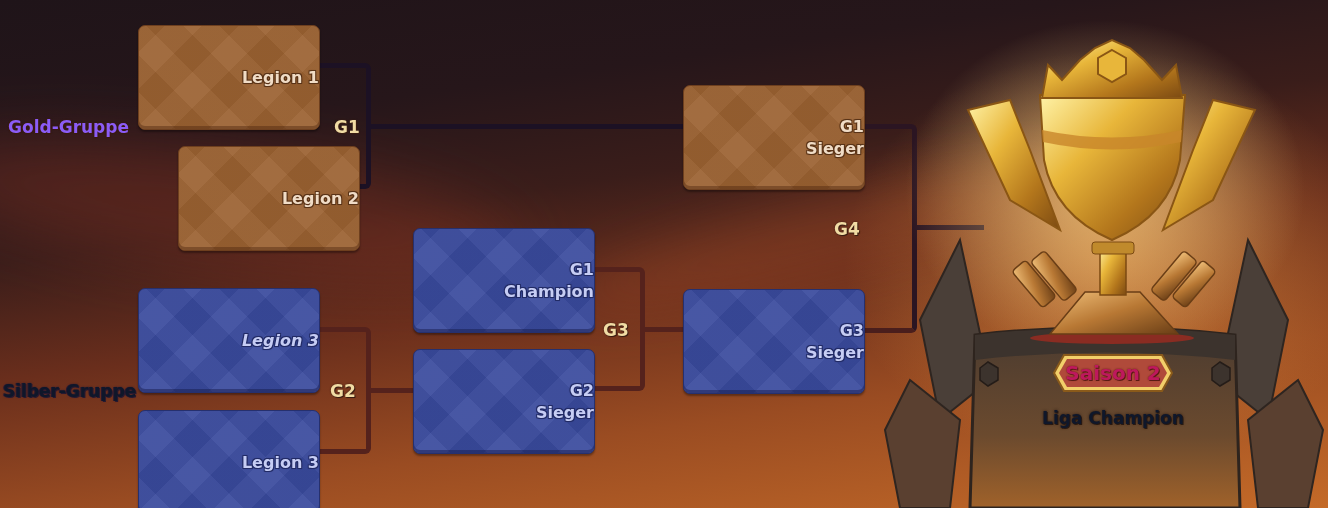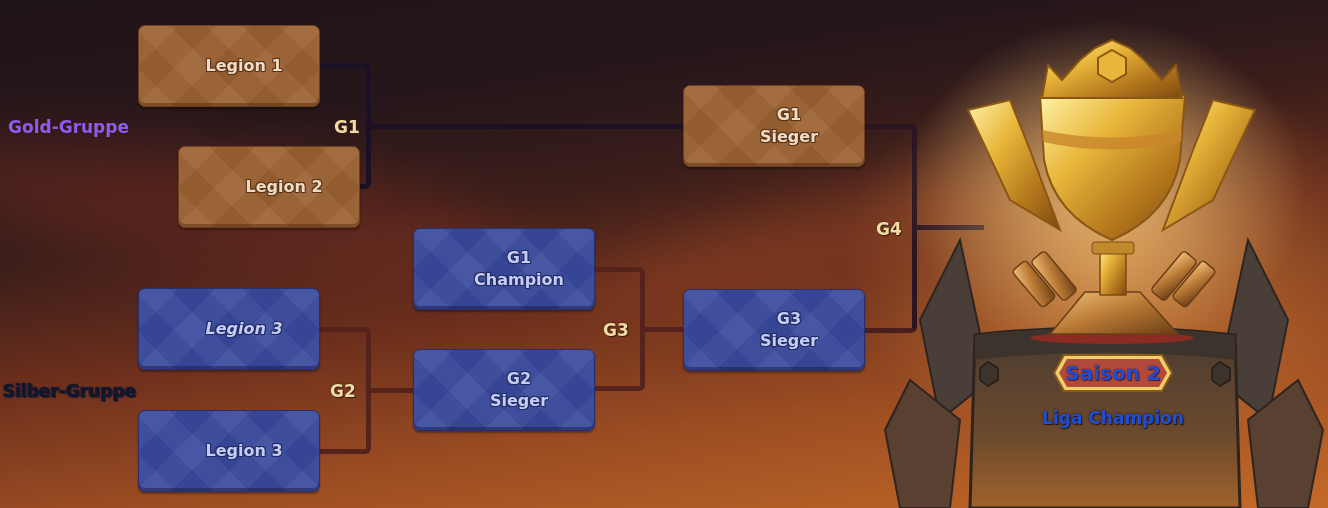--- a/index.html
+++ b/index.html
@@ -5,22 +5,22 @@
   html,body{margin:0;padding:0;}
   body{width:1328px;height:508px;overflow:hidden;position:relative;font-family:"DejaVu Sans",sans-serif;
     background:
       radial-gradient(ellipse 380px 300px at 1110px 260px, rgba(240,160,70,0.55), rgba(240,160,70,0) 70%),
       linear-gradient(172deg, #1f1419 0%, #26161a 22%, #3a1d1a 38%, #6a2e1c 55%, #9a4c22 75%, #c46a28 100%);
   }
   .haze{position:absolute;left:-80px;top:150px;width:600px;height:120px;border-radius:50%;
     background:rgba(150,55,35,0.35);filter:blur(30px);transform:rotate(8deg);}
   .haze2{position:absolute;left:560px;top:200px;width:520px;height:70px;border-radius:50%;
     background:rgba(190,90,45,0.25);filter:blur(25px);transform:rotate(-14deg);}
-  .box{position:absolute;width:182px;height:82px;border-radius:7px;display:flex;flex-direction:column;
-    align-items:center;justify-content:center;font-weight:bold;font-size:16px;line-height:22px;
+  .box{position:absolute;width:182px;height:105px;border-radius:7px;display:flex;flex-direction:column;
+    align-items:flex-end;justify-content:center;font-weight:bold;font-size:16px;line-height:22px;
     box-sizing:border-box;cursor:pointer;
     background-image:
       repeating-linear-gradient(45deg, rgba(255,255,255,0.035) 0 26px, rgba(0,0,0,0.035) 26px 52px),
       repeating-linear-gradient(-45deg, rgba(255,255,255,0.035) 0 26px, rgba(0,0,0,0.035) 26px 52px);
     padding-left: 30px;
   }
   .gold{background-color:#9c6232;border:1px solid #6e3f1e;box-shadow:inset 0 -3px 0 rgba(80,40,15,0.45), 0 2px 2px rgba(0,0,0,0.35);color:#f0dcc6;
     text-shadow:0 0 2px #5a3418,1px 1px 0 #5a3418,-1px -1px 0 #5a3418,1px -1px 0 #5a3418,-1px 1px 0 #5a3418;}
   .blue{background-color:#3a4b9e;border:1px solid #26306e;box-shadow:inset 0 -3px 0 rgba(20,25,70,0.45), 0 2px 2px rgba(0,0,0,0.35);color:#c6cdf4;
     text-shadow:0 0 2px #232c66,1px 1px 0 #232c66,-1px -1px 0 #232c66,1px -1px 0 #232c66,-1px 1px 0 #232c66;}
@@ -29,22 +29,22 @@
   .bracket{position:absolute;border:5px solid;border-left:none;border-radius:0 6px 6px 0;box-sizing:border-box;}
   .hline{position:absolute;height:5px;}
   .glabel{position:absolute;font-weight:bold;font-size:17px;color:#f1dca4;
     text-shadow:0 0 2px #3a1d12,1px 1px 0 #3a1d12;}
   .group-label{position:absolute;font-weight:bold;font-size:17px;}
   .gold-label{color:#8b5cf6;text-shadow:0 0 2px #3a1a10,1px 1px 0 #3a1a10,-1px 0 0 #3a1a10;}
   .silver-label{color:#0f172a;text-shadow:0 0 2px #2a1a30,1px 1px 0 #2a1a30,-1px 0 0 #2a1a30;}
   .trophy-wrap{position:absolute;left:880px;top:0;width:448px;height:508px;}
   .badge{position:absolute;left:1052px;top:353px;width:122px;height:40px;cursor:pointer;}
   .badge-text{position:absolute;left:0;top:0;width:122px;height:40px;display:flex;align-items:center;justify-content:center;
-    color:#1d4ed8;font-weight:bold;font-size:20px;text-shadow:0 0 2px #5a1c14,1px 1px 0 #5a1c14;}
-  .champ{position:absolute;left:1020px;top:408px;width:186px;text-align:center;color:#1d4ed8;font-weight:bold;font-size:17px;
+    color:#be185d;font-weight:bold;font-size:20px;text-shadow:0 0 2px #5a1c14,1px 1px 0 #5a1c14;}
+  .champ{position:absolute;left:1020px;top:408px;width:186px;text-align:center;color:#0f172a;font-weight:bold;font-size:17px;
     text-shadow:0 0 3px #2a1a12,1px 1px 0 #2a1a12;}
 </style>
 </head>
 <body>
 
 <div class="haze"></div>
 <div class="haze2"></div>
 
 <div class="group-label gold-label" style="left:8px;top:117px;">Gold-Gruppe</div>
 <div class="group-label silver-label" style="left:3px;top:381px;">Silber-Gruppe</div>
@@ -57,21 +57,21 @@
 
 <div class="bracket brown" style="left:595px;top:267px;width:50px;height:124px;"></div>
 <div class="hline" style="left:642px;top:327px;width:42px;background:#55221c;"></div>
 
 <div class="bracket" style="left:865px;top:124px;width:52px;height:209px;border-color:#2b1522 #2b1522 #4a1e1c #2b1522;"></div>
 <div class="hline" style="left:914px;top:225px;width:70px;background:#2b1522;"></div>
 
 <div class="glabel" style="left:334px;top:117px;">G1</div>
 <div class="glabel" style="left:330px;top:381px;">G2</div>
 <div class="glabel" style="left:603px;top:320px;">G3</div>
-<div class="glabel" style="left:834px;top:219px;margin-left:42px;">G4</div>
+<div class="glabel" style="left:834px;top:219px;">G4</div>
 
 <div class="box gold" style="left:138px;top:25px;">
   <span>Legion 1</span>
 </div>
 <div class="box gold" style="left:138px;top:146px;margin-left:40px;">
   <span>Legion 2</span>
 </div>
 
 <div class="box blue" style="left:138px;top:288px;font-style:italic;">
   <span>Legion 3</span>

